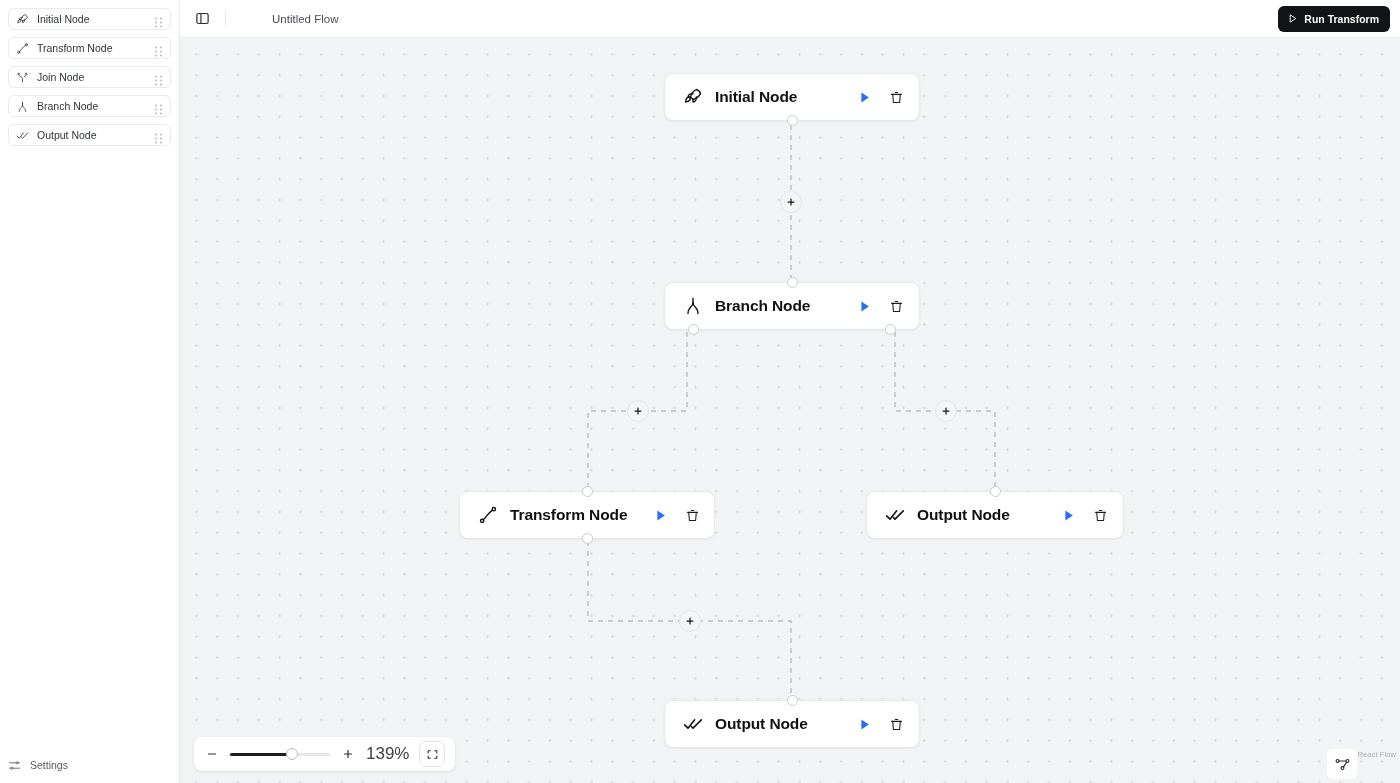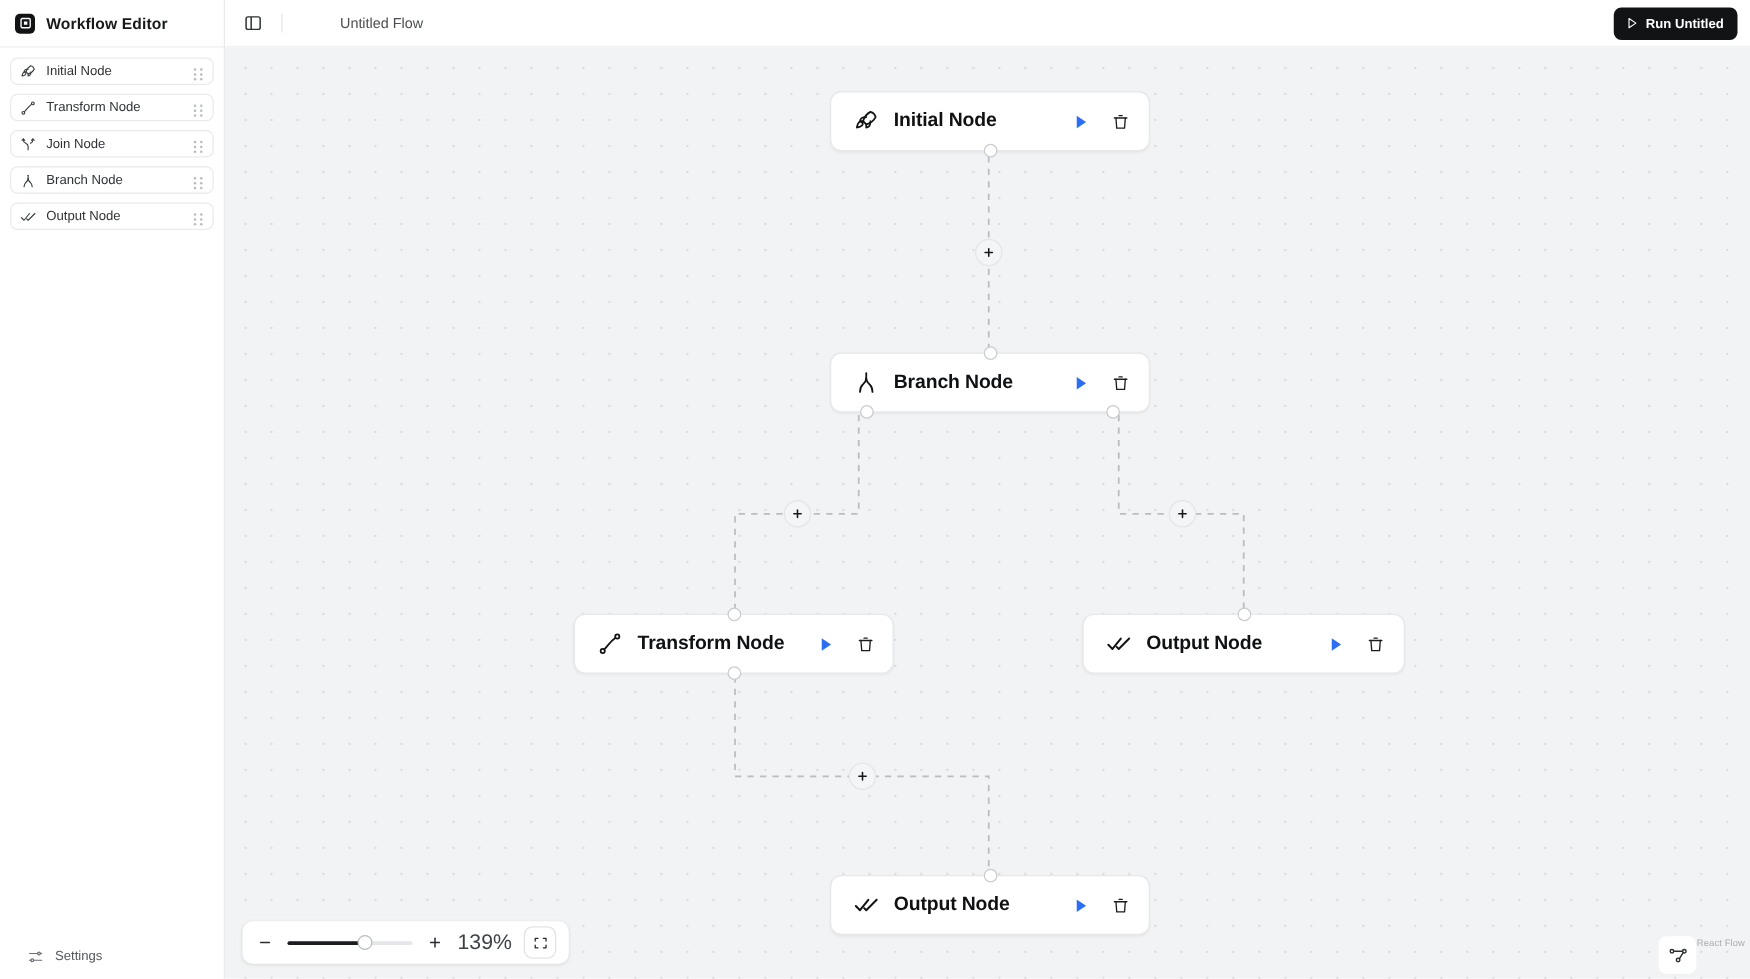--- a/index.html
+++ b/index.html
@@ -52,21 +52,21 @@
   }
   .pi-icon { width: 13px; height: 13px; flex: 0 0 13px; color: #3c4045; display:flex; align-items:center; justify-content:center;}
   .pi-icon svg { display:block; }
   .pi-label { font-size: 10.5px; color: #2f3337; flex: 1 1 auto; white-space: nowrap; }
   .pi-grip { width: 9px; height: 11px; flex: 0 0 9px; opacity: .72; }
 
   .settings-row {
     position: absolute; left: 0; bottom: 0;
     width: 180px; height: 36px;
     display: flex; align-items: center; gap: 9px;
-    padding: 0 22px;
+    padding: 0 8px;
     cursor: pointer;
   }
   .settings-row .pi-icon { color: #6b7076; }
   .settings-label { font-size: 10.5px; color: #55595e; }
 
   
   .main { position: relative; flex: 1 1 auto; height: 783px; }
 
   .topbar {
     position: absolute; top: 0; left: 0; right: 0; height: 38px;
@@ -186,29 +186,20 @@
     display:flex;align-items:center;justify-content:center;
   }
   .attr-text { font-size: 7.5px; color: #a9adb2; margin-top: 1px; letter-spacing:.1px;}
 </style>
 </head>
 <body>
 
 <div id="app">
 
   <aside class="sidebar">
-    <div class="sidebar-header">
-      <span class="logo-badge">
-        <svg width="11" height="11" viewBox="0 0 24 24" fill="none" stroke="#ffffff" stroke-width="2.4" stroke-linecap="round" stroke-linejoin="round">
-          <rect x="4" y="4" width="16" height="16" rx="2"></rect>
-            <path d="M9 9h6v6H9z" fill="#ffffff" stroke="none"></path>
-        </svg>
-      </span>
-      <span class="sidebar-title">Workflow Editor</span>
-    </div>
 
     <div class="palette">
 
       <div class="palette-item">
         <span class="pi-icon">
           <svg width="13" height="13" viewBox="0 0 24 24" fill="none" stroke="currentColor" stroke-width="1.7" stroke-linecap="round" stroke-linejoin="round">
             <path d="M5 13c-1.5 1.5-2 5-2 5s3.5-.5 5-2c.85-.85.85-2.15 0-3s-2.15-.85-3 0z"></path>
             <path d="M12 15l-3-3a14 14 0 0 1 7-9 7 7 0 0 1 5 5 14 14 0 0 1-9 7z"></path>
             <path d="M9 12H6s.3-2.1 1.5-3c1.3-1 4.5-1 4.5-1"></path>
             <path d="M12 15v3s2.1-.3 3-1.5c1-1.3 1-4.5 1-4.5"></path>
@@ -339,21 +330,21 @@
       </span>
       <span class="topbar-divider"></span>
       <span class="flow-name">Untitled Flow</span>
       <span class="topbar-spacer"></span>
       <button class="run-btn">
         <span style="display:flex;">
           <svg width="11" height="11" viewBox="0 0 24 24" fill="none" stroke="currentColor" stroke-width="2" stroke-linejoin="round">
             <path d="M7 4l12 8-12 8z"></path>
           </svg>
         </span>
-        <span>Run Untitled</span>
+        <span>Run Transform</span>
       </button>
     </div>
 
     <div class="canvas">
 
       <svg class="edges-layer" viewBox="0 0 1220 745" preserveAspectRatio="none">
         <g fill="none" stroke="#b9bdc2" stroke-width="1.4" stroke-dasharray="5 5" stroke-linecap="butt">
 
           <path d="M611,87 L611,245"></path>
 

